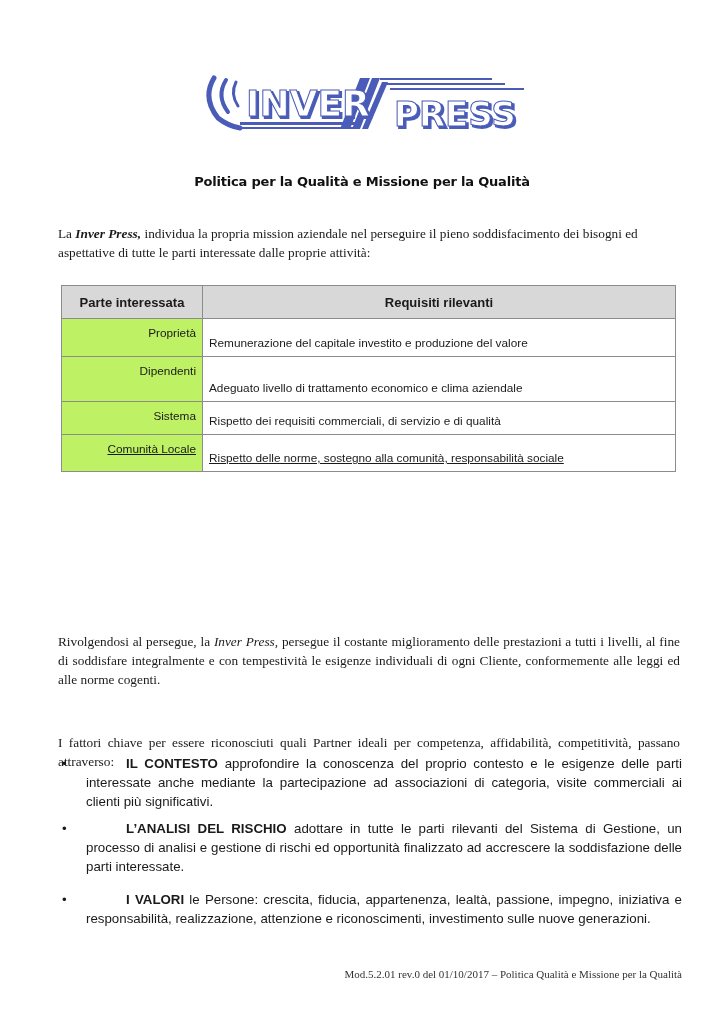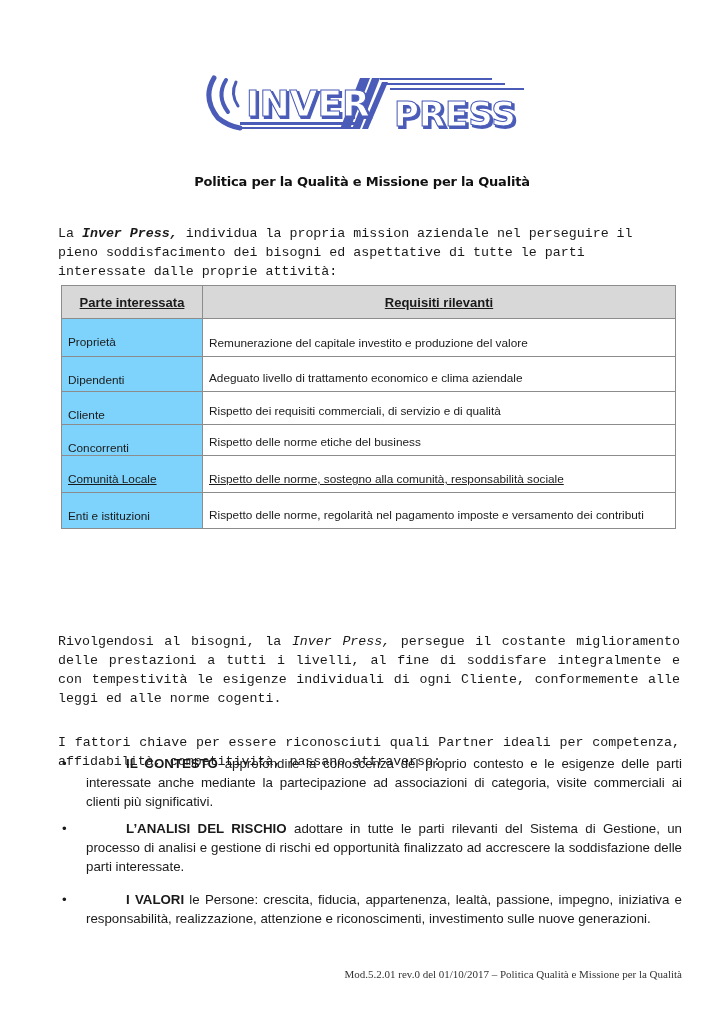--- a/index.html
+++ b/index.html
@@ -8,34 +8,34 @@
     font-family: "Liberation Sans", sans-serif; color: #111;
   }
   .logo { position: absolute; left: 200px; top: 72px; width: 330px; height: 62px; }
   .title {
     position: absolute; left: 0; width: 724px; top: 174px; text-align: center;
     font-family: "DejaVu Sans", sans-serif; font-weight: bold; font-size: 13px; color: #111;
     letter-spacing: -0.2px;
   }
   .para {
     position: absolute; left: 58px; width: 622px;
-    font-family: Liberation Mono, monospace; font-size: 13.3px; line-height: 19px; color: #1a1a1a;
+    font-family: Liberation Serif, serif; font-size: 13.3px; line-height: 19px; color: #1a1a1a;
   }
   .para.justify { text-align: justify; text-align-last: left; }
   .intro { top: 224px; }
   table.reqs {
     position: absolute; left: 61px; top: 285px; width: 615px;
     border-collapse: collapse; font-family: "Liberation Sans", sans-serif; font-size: 11.8px; color: #1a1a1a;
   }
   table.reqs th, table.reqs td { border: 1px solid #8c8c8c; padding: 0 6px; }
   table.reqs th {
-    background: #d8d8d8; font-weight: bold; font-size: 13px; height: 32px; text-align: center; text-decoration: underline;
+    background: #d8d8d8; font-weight: bold; font-size: 13px; height: 32px; text-align: center;
   }
   table.reqs th.c1 { width: 128px; }
-  table.reqs td.c1 { background: #7dd3fc; vertical-align: top; padding-top: 16px; }
+  table.reqs td.c1 { background: #bef264; vertical-align: top; padding-top: 7px; text-align: right; }
   table.reqs td.c2 { vertical-align: bottom; padding-bottom: 6px; }
   .p2 { top: 632px; }
   .p3 { top: 733px; }
   ul.keys {
     position: absolute; left: 58px; width: 624px; top: 754px; margin: 0; padding: 0; list-style: none;
     font-family: "Liberation Sans", sans-serif; font-size: 13.3px; line-height: 19px; color: #1a1a1a;
   }
   ul.keys li { position: relative; padding-left: 28px; text-align: justify; text-align-last: left; margin-bottom: 10px; }
   ul.keys li .bullet { position: absolute; left: 4px; top: 0; }
   ul.keys li b { font-weight: bold; margin-left: 40px; }
@@ -78,44 +78,36 @@
     <tr>
       <th class="c1">Parte interessata</th>
       <th class="c2">Requisiti rilevanti</th>
     </tr>
   </thead>
   <tbody id="table-body">
       <tr style="height: 38px;">
         <td class="c1">Proprietà</td>
         <td class="c2">Remunerazione del capitale investito e produzione del valore</td>
       </tr>
-      <tr style="height: 35px;">
+      <tr style="height: 45px;">
         <td class="c1">Dipendenti</td>
         <td class="c2">Adeguato livello di trattamento economico e clima aziendale</td>
       </tr>
       <tr style="height: 33px;">
-        <td class="c1">Cliente</td>
+        <td class="c1">Sistema</td>
         <td class="c2">Rispetto dei requisiti commerciali, di servizio e di qualità</td>
-      </tr>
-      <tr style="height: 30px;">
-        <td class="c1">Concorrenti</td>
-        <td class="c2">Rispetto delle norme etiche del business</td>
       </tr>
       <tr style="height: 37px; text-decoration: underline;">
         <td class="c1">Comunità Locale</td>
         <td class="c2">Rispetto delle norme, sostegno alla comunità, responsabilità sociale</td>
       </tr>
-      <tr style="height: 36px;">
-        <td class="c1">Enti e istituzioni</td>
-        <td class="c2">Rispetto delle norme, regolarità nel pagamento imposte e versamento dei contributi</td>
-      </tr>
     </tbody>
 </table>
 
-<div class="para justify p2"><span>Rivolgendosi al bisogni, la </span><i>Inver Press,</i><span> persegue il costante miglioramento delle prestazioni a tutti i livelli, al fine di soddisfare integralmente e con tempestività le esigenze individuali di ogni Cliente, conformemente alle leggi ed alle norme cogenti.</span></div>
+<div class="para justify p2"><span>Rivolgendosi al persegue, la </span><i>Inver Press,</i><span> persegue il costante miglioramento delle prestazioni a tutti i livelli, al fine di soddisfare integralmente e con tempestività le esigenze individuali di ogni Cliente, conformemente alle leggi ed alle norme cogenti.</span></div>
 
 <div class="para justify p3">I fattori chiave per essere riconosciuti quali Partner ideali per competenza, affidabilità, competitività, passano attraverso:</div>
 
 <ul class="keys">
   <li style="margin-bottom:8px;">
     <span class="bullet">•</span>
     <b>IL CONTESTO</b><span> approfondire la conoscenza del proprio contesto e le esigenze delle parti interessate anche mediante la partecipazione ad associazioni di categoria, visite commerciali ai clienti più significativi.</span>
   </li>
   <li style="margin-bottom:14px;">
     <span class="bullet">•</span>

